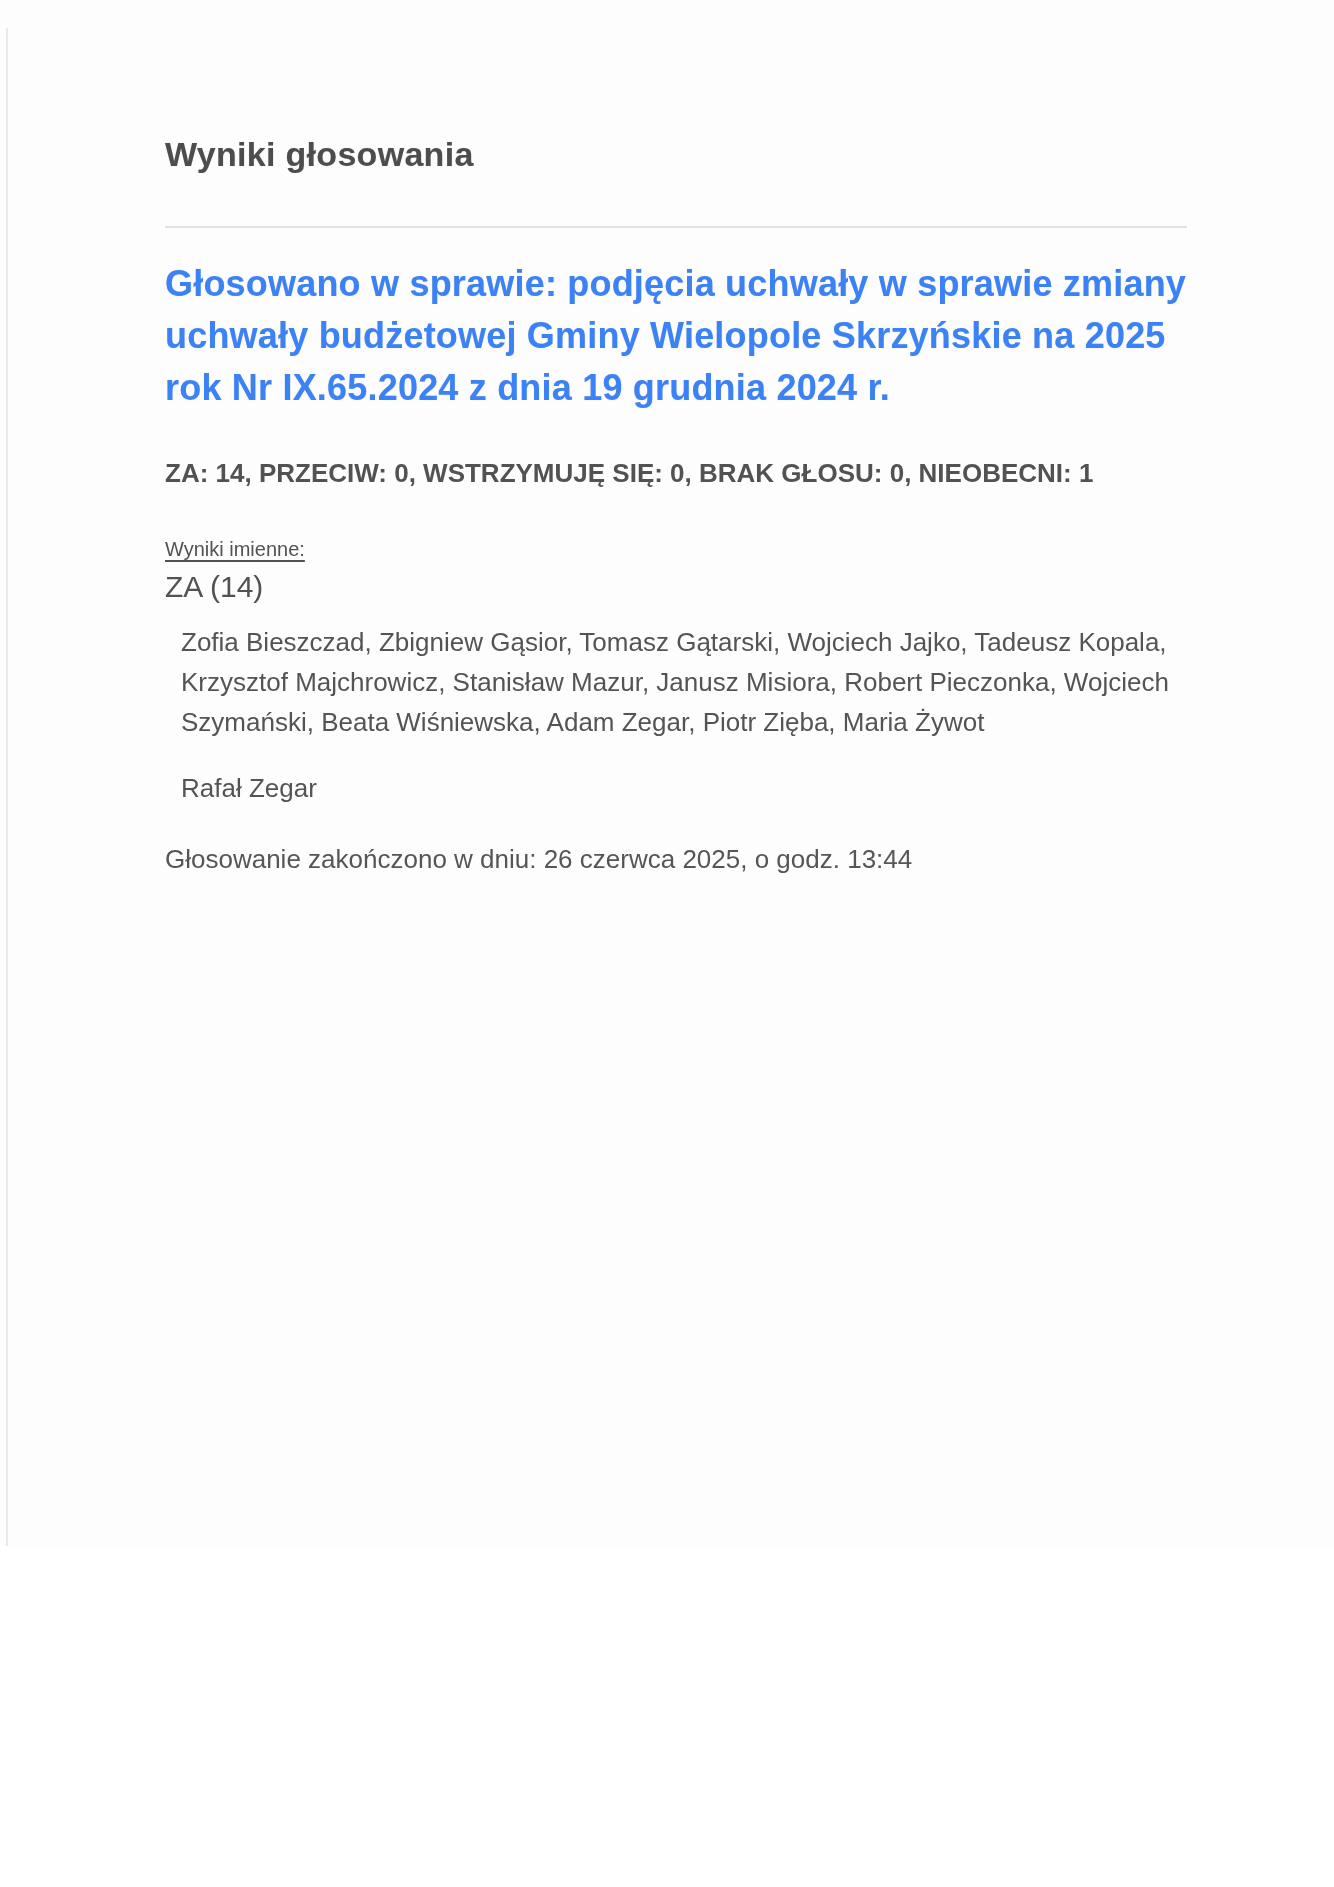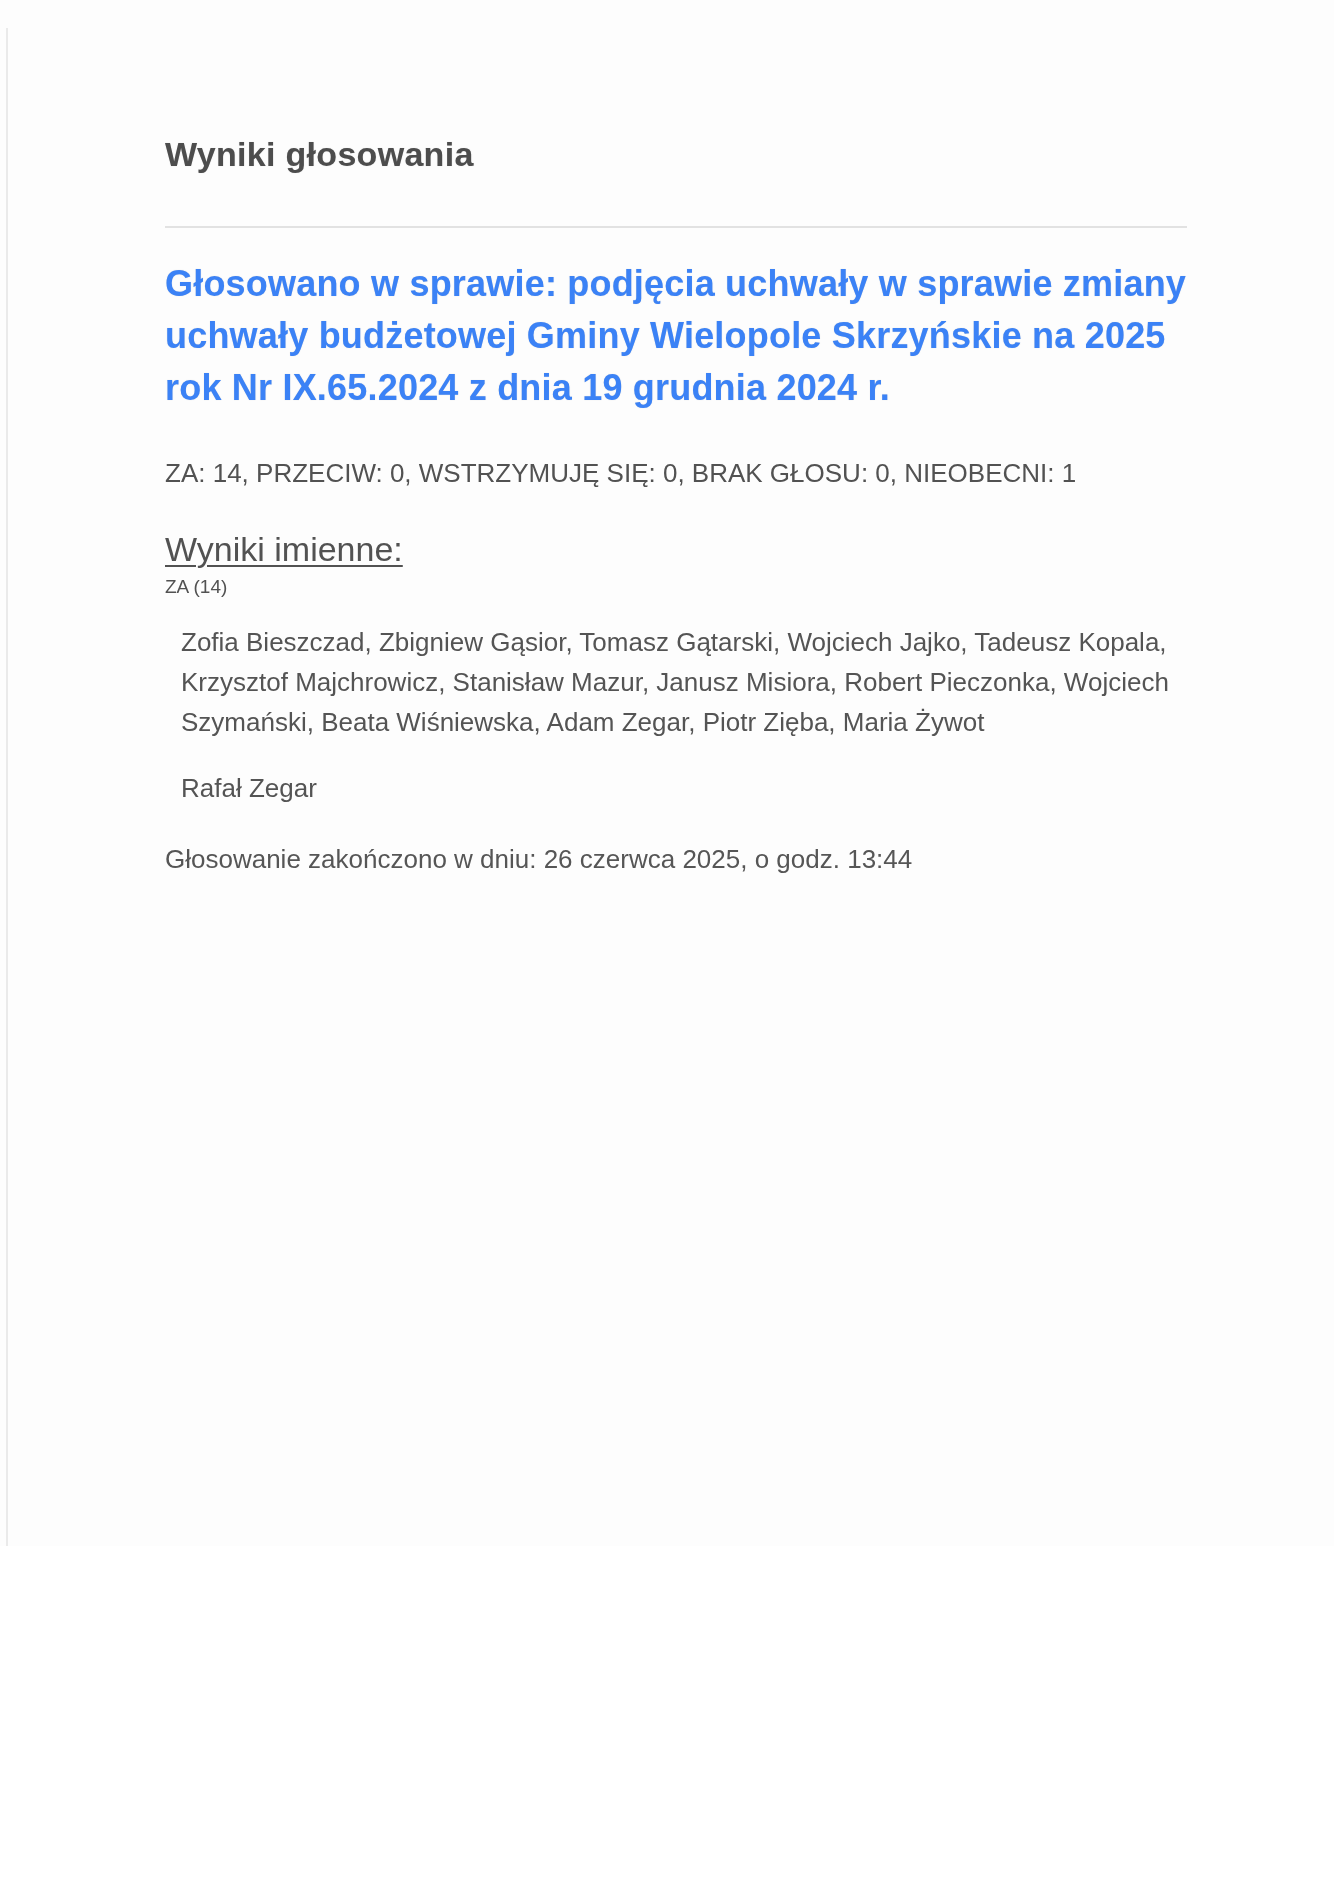--- a/index.html
+++ b/index.html
@@ -52,36 +52,36 @@
     line-height: 52px;
     font-weight: 700;
     color: #3b82f6;
     letter-spacing: 0.2px;
     text-shadow: 0 0 1px rgba(90,90,90,0.25);
   }
   .summary {
     margin: 40px 0 0 0;
     font-size: 26px;
     line-height: 38px;
-    font-weight: 400;
+    font-weight: 700;
     color: #525252;
     white-space: nowrap;
   }
   .named-label {
     margin: 38px 0 0 0;
-    font-size: 34px;
+    font-size: 20px;
     line-height: 38px;
     color: #525252;
     text-decoration: underline;
     text-underline-offset: 4px;
     text-decoration-thickness: 1.5px;
   }
   .group-label {
     margin: 0;
-    font-size: 19px;
+    font-size: 30px;
     line-height: 38px;
     color: #525252;
   }
   .group-names {
     margin: 16px;
     font-size: 26px;
     line-height: 40px;
     color: #545454;
     width: 1040px;
   }

